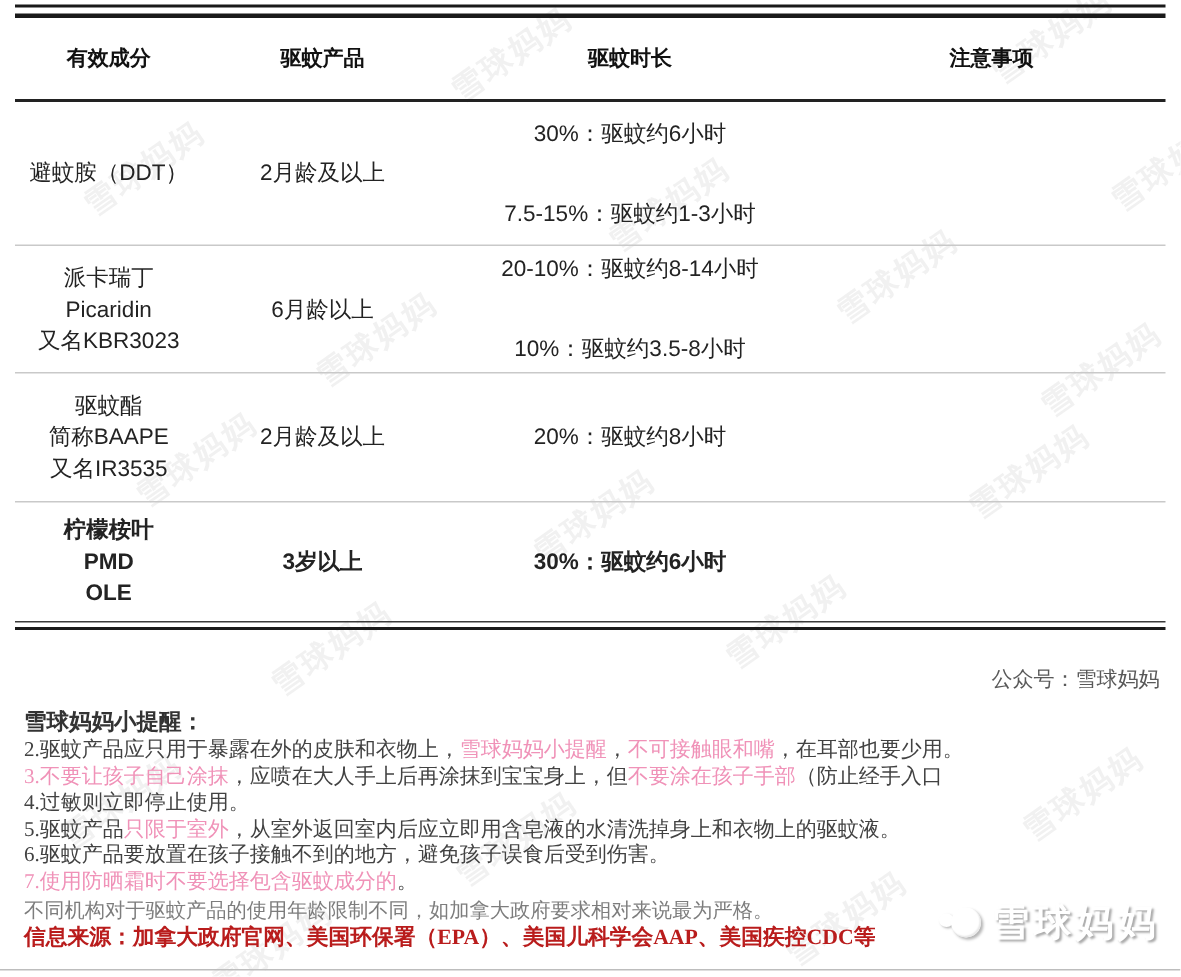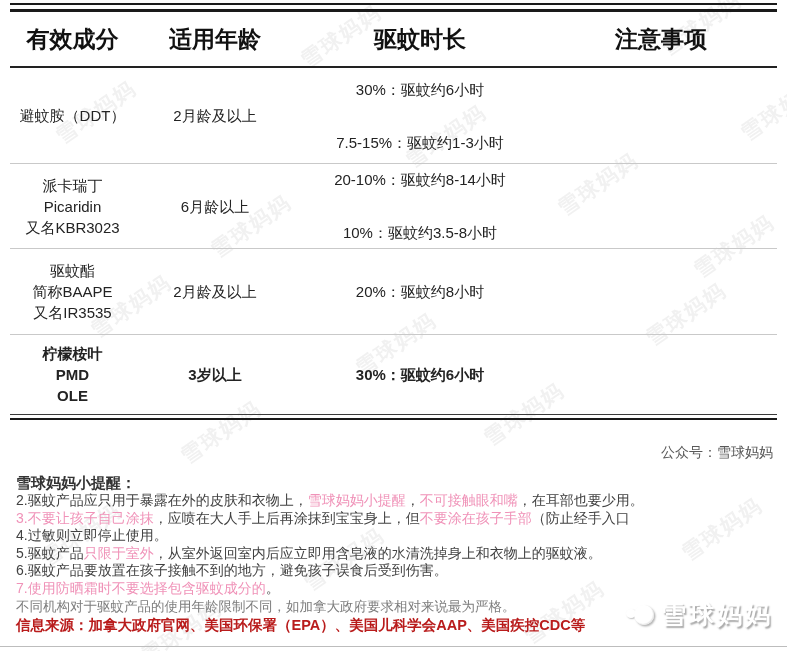--- a/index.html
+++ b/index.html
@@ -13,33 +13,33 @@
   .wm-layer{position:absolute;inset:0;z-index:0;pointer-events:none;overflow:hidden;}
   .wm{position:absolute;font-size:21px;font-weight:bold;color:rgba(60,60,60,0.07);
       transform:rotate(-35deg);white-space:nowrap;letter-spacing:2px;}
   
   .content{position:relative;z-index:1;}
   .table-wrap{margin:3px 10px 0 10px;}
   .rule-top{height:4px;border-top:2px solid #1a1a1a;border-bottom:3px solid #1a1a1a;}
   .thead{display:grid;grid-template-columns:125px 160px 250px 1fr;height:54px;
          border-bottom:2px solid #222;}
   .th{display:flex;align-items:center;justify-content:center;
-      font-size:23px;font-weight:bold;color:#111;}
+      font-size:14px;font-weight:bold;color:#111;}
   .trow{display:grid;grid-template-columns:125px 160px 250px 1fr;
         border-bottom:1px solid #c9c9c9;}
   .trow:last-child{border-bottom:none;font-weight:bold;}
   .td{display:flex;flex-direction:column;align-items:center;justify-content:center;
       text-align:center;font-size:15px;color:#232323;line-height:21px;}
   .td.duration{gap:32px;}
   .td.notes{line-height:22px;font-size:15px;}
   .rule-bottom{height:3px;border-top:1px solid #3a3a3a;border-bottom:2px solid #1a1a1a;}
   
   .account{margin:24px 14px 0 0;text-align:right;font-size:14px;color:#595959;}
   
-  .tips{margin:11px 12px 16px 16px;}
+  .tips{margin:11px 12px 16px 16px;font-family:Liberation Serif, serif;}
   .tips-title{font-size:15px;font-weight:bold;color:#333;line-height:19px;}
   .tip-line{font-size:14px;line-height:17.6px;color:#424242;}
   .pk{color:#f092b8;}
   .footnote{font-size:13.5px;line-height:17px;color:#7d7d7d;}
   .source{font-size:14.5px;line-height:18px;font-weight:bold;color:#b91c1c;margin-top:1px;}
   
   .rule-footer{position:absolute;left:0;right:0;top:646px;border-top:1px solid #bdbdbd;z-index:1;}
   
   .logo{position:absolute;right:14px;top:598px;z-index:2;display:flex;align-items:center;gap:7px;}
   .snowball{width:28px;height:24px;position:relative;}
@@ -72,21 +72,21 @@
     <span class="wm" style="left: 518px; top: 598px;">雪球妈妈</span>
     <span class="wm" style="left: 135px; top: 618px;">雪球妈妈</span>
     <span class="wm" style="left: 735px; top: 95px;">雪球妈妈</span>
   </div>
 
 <div class="content">
   <div class="table-wrap">
     <div class="rule-top"></div>
     <div class="thead">
         <div class="th">有效成分</div>
-        <div class="th">适用年龄</div>
+        <div class="th">驱蚊产品</div>
         <div class="th">驱蚊时长</div>
         <div class="th">注意事项</div>
       </div>
     <div>
         <div class="trow" style="height: 95px;">
           <div class="td">
             <div>避蚊胺（DDT）</div>
           </div>
           <div class="td">
             <div>2月龄及以上</div>

